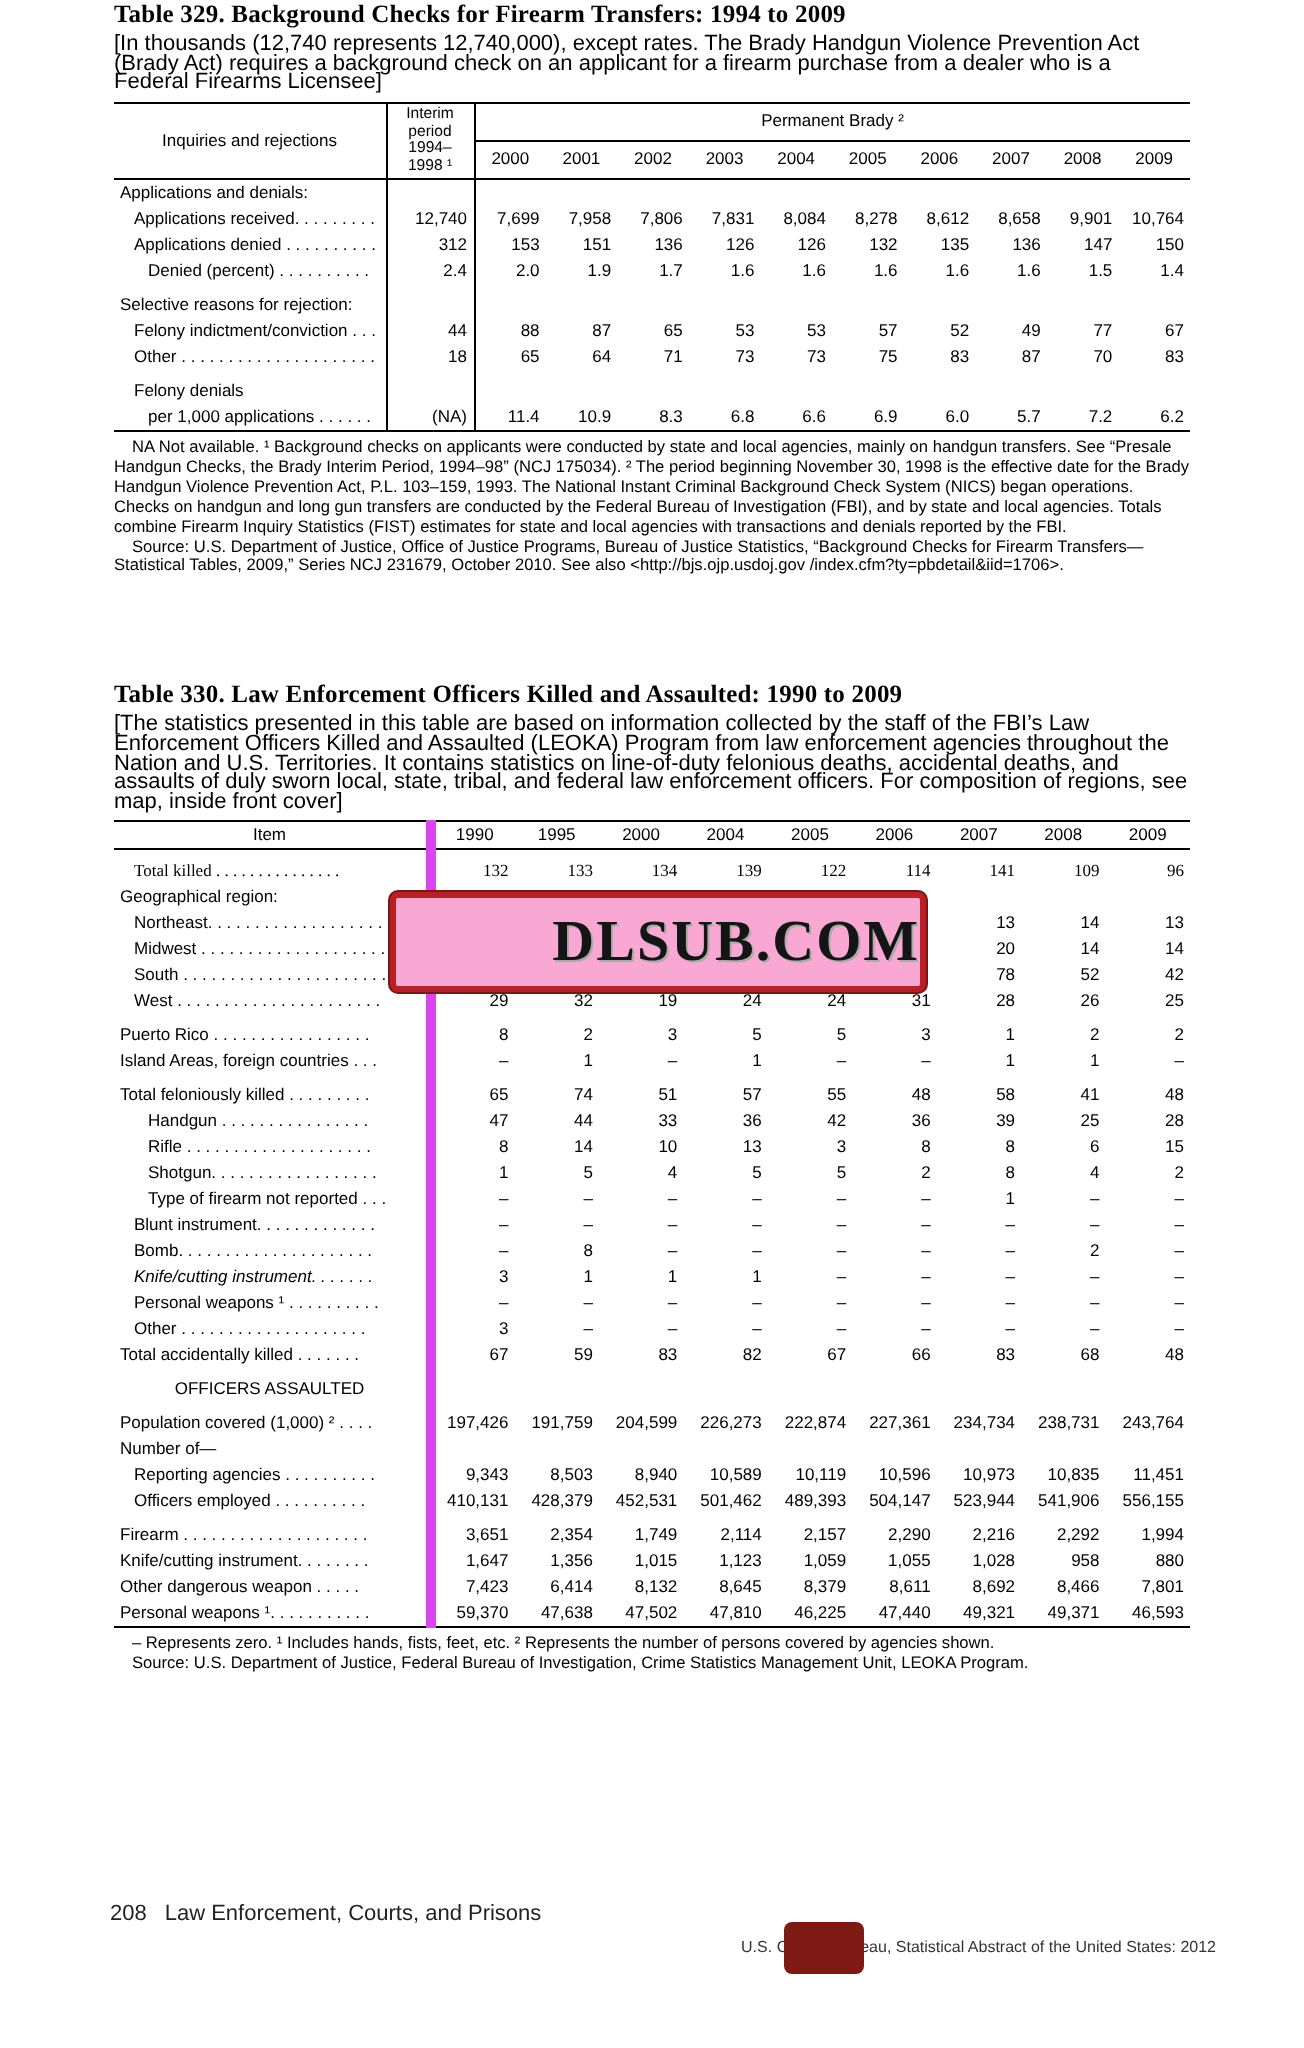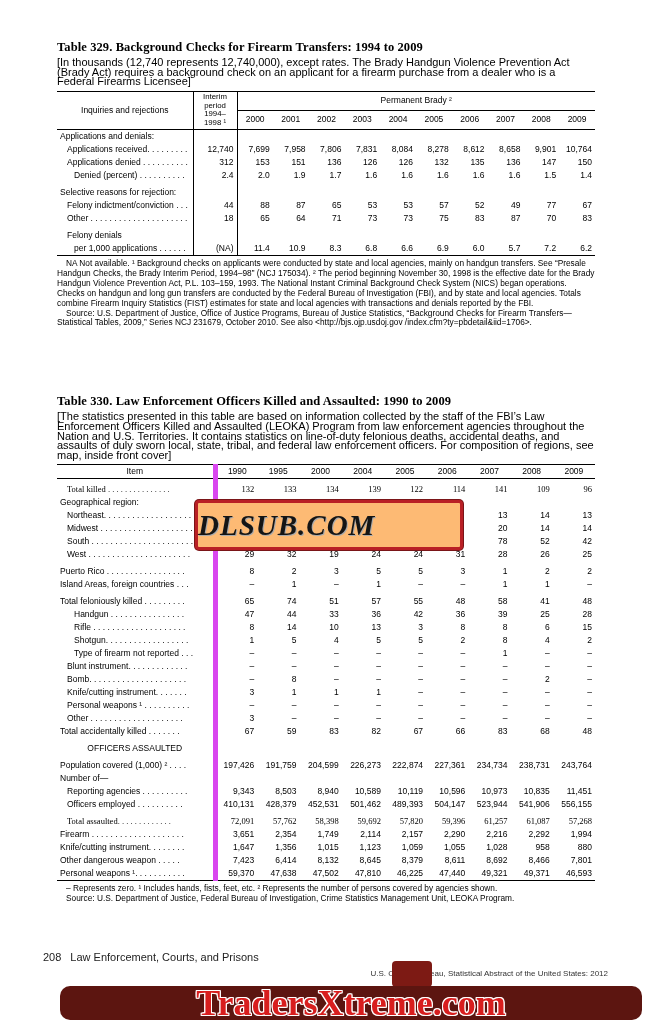--- a/index.html
+++ b/index.html
@@ -1,18 +1,18 @@
 <!DOCTYPE html>
 <html><head>
 <meta charset="utf-8">
 <style>
   html,body{margin:0;padding:0;background:#e8e8e8;}
   .page{position:relative;width:652px;height:1024px;background:#ffffff;overflow:hidden;
         font-family:"Liberation Sans",sans-serif;color:#000;}
-  .content{margin:0 57px;padding-top:40px;}
+  .content{margin:0 57px;}
 
   .tbl-title{font-family:"Liberation Serif",serif;font-size:12.5px;font-weight:bold;
              margin:0 0 3px 0;letter-spacing:.1px;}
   .headnote{font-size:11px;line-height:9.6px;margin:0 0 4px 0;}
   .footnote{font-size:8.3px;line-height:9.9px;margin:0;text-indent:9px;}
   .footnote.first{margin-top:3px;}
 
   table.stat{border-collapse:collapse;table-layout:fixed;width:100%;
              border-top:1px solid #000;border-bottom:1px solid #000;}
   .stat th,.stat td{font-size:8.5px;line-height:11px;padding:1px 3px;vertical-align:bottom;
@@ -22,35 +22,35 @@
   .t329 .interim,.t329 .interim-h{border-right:1px solid #000;}
   .t329 .interim{text-align:right;}
   .t329 .interim-h{font-size:7.8px;line-height:8.8px;}
   .t330 .stub,.t330 .stub-h{border-right:5px solid #d946ef;}
   .num{text-align:right;}
   .stub{text-align:left;padding-left:3px;}
   .stub.center{text-align:center;}
   .bold{font-weight:bold;font-family:Liberation Serif, serif;}
   tr.spacer td{height:4px;line-height:4px;font-size:1px;padding:0 3px;}
 
-  .sec330{position:relative;margin-top:66px;}
-
-  .page-footer{position:absolute;left:43px;top:951px;font-size:11px;color:#222;}
+  .sec330{position:relative;margin-top:52px;}
+
+  .page-footer{position:absolute;left:55px;top:951px;font-size:11px;color:#222;}
   .page-footer .pgnum{margin-right:9px;}
   .census-line{position:absolute;right:44px;top:969px;font-size:8px;color:#333;}
 
   
   .wm-top{position:absolute;top:2px;right:6px;display:flex;align-items:center;gap:5px;}
   .wm-top-text{font-family:"Liberation Serif",serif;font-weight:bold;font-size:38px;
                color:#9b9b9b;line-height:40px;}
   .wm-top-box{width:30px;height:27px;background:#c32222;border-radius:3px;}
 
-  .wm-mid{position:absolute;left:138px;top:106px;width:262px;height:44px;background:#fdba74;
+  .wm-mid{position:absolute;left:138px;top:106px;width:262px;height:44px;background:#f9a8d4;
           border:3px solid #b92025;border-radius:4px;box-shadow:0 0 0 1px #7a1518;
-          display:flex;align-items:center;justify-content:flex-start;z-index:5;font-style:italic;}
+          display:flex;align-items:center;justify-content:flex-end;z-index:5;}
   .wm-mid-text{font-family:"Liberation Serif",serif;font-weight:bold;font-size:29px;
                color:#151515;letter-spacing:1px;text-shadow:1px 1px 0 #aaa;}
 
   .wm-bottom{position:absolute;left:60px;top:986px;width:582px;height:34px;background:#5c1510;
              border-radius:10px;display:flex;align-items:center;justify-content:center;z-index:6;}
   .wm-bottom-text{font-family:"Liberation Serif",serif;font-weight:bold;font-size:36px;
                   white-space:nowrap;color:#d81e1e;
                   text-shadow:-1px -1px 0 #fff,1px -1px 0 #fff,-1px 1px 0 #fff,1px 1px 0 #fff,
                               0 -1px 0 #fff,0 1px 0 #fff,-1px 0 0 #fff,1px 0 0 #fff;}
   .wm-smallbox{position:absolute;left:392px;top:961px;width:40px;height:26px;background:#7d1a14;
@@ -503,21 +503,21 @@
               <td class="num">8</td>
               <td class="num">–</td>
               <td class="num">–</td>
               <td class="num">–</td>
               <td class="num">–</td>
               <td class="num">–</td>
               <td class="num">2</td>
               <td class="num">–</td>
             </tr>
             <tr>
-              <td class="stub" style="padding-left: 10px;">Knife/cutting instrument. . . . . . .</td>
+              <td class="stub" style="padding-left: 10px; font-style: italic;">Knife/cutting instrument. . . . . . .</td>
               <td class="num">3</td>
               <td class="num">1</td>
               <td class="num">1</td>
               <td class="num">1</td>
               <td class="num">–</td>
               <td class="num">–</td>
               <td class="num">–</td>
               <td class="num">–</td>
               <td class="num">–</td>
             </tr>
@@ -647,32 +647,20 @@
               <td class="num"></td>
               <td class="num"></td>
               <td class="num"></td>
               <td class="num"></td>
               <td class="num"></td>
               <td class="num"></td>
               <td class="num"></td>
               <td class="num"></td>
             </tr>
             <tr>
-              <td class="stub bold" style="padding-left: 10px;">Total assaulted. . . . . . . . . . . . .</td>
-              <td class="num bold">72,091</td>
-              <td class="num bold">57,762</td>
-              <td class="num bold">58,398</td>
-              <td class="num bold">59,692</td>
-              <td class="num bold">57,820</td>
-              <td class="num bold">59,396</td>
-              <td class="num bold">61,257</td>
-              <td class="num bold">61,087</td>
-              <td class="num bold">57,268</td>
-            </tr>
-            <tr>
               <td class="stub">Firearm . . . . . . . . . . . . . . . . . . . .</td>
               <td class="num">3,651</td>
               <td class="num">2,354</td>
               <td class="num">1,749</td>
               <td class="num">2,114</td>
               <td class="num">2,157</td>
               <td class="num">2,290</td>
               <td class="num">2,216</td>
               <td class="num">2,292</td>
               <td class="num">1,994</td>
@@ -724,17 +712,14 @@
     </section>
 
   </div>
 
   <div class="page-footer">
     <span class="pgnum">208</span><span>Law Enforcement, Courts, and Prisons</span>
   </div>
   <div class="census-line">U.S. Census Bureau, Statistical Abstract of the United States: 2012</div>
 
   <div class="wm-smallbox"></div>
-  <div class="wm-bottom">
-    <span class="wm-bottom-text">TradersXtreme.com</span>
-  </div>
 
 </div>
 
 </body></html>

